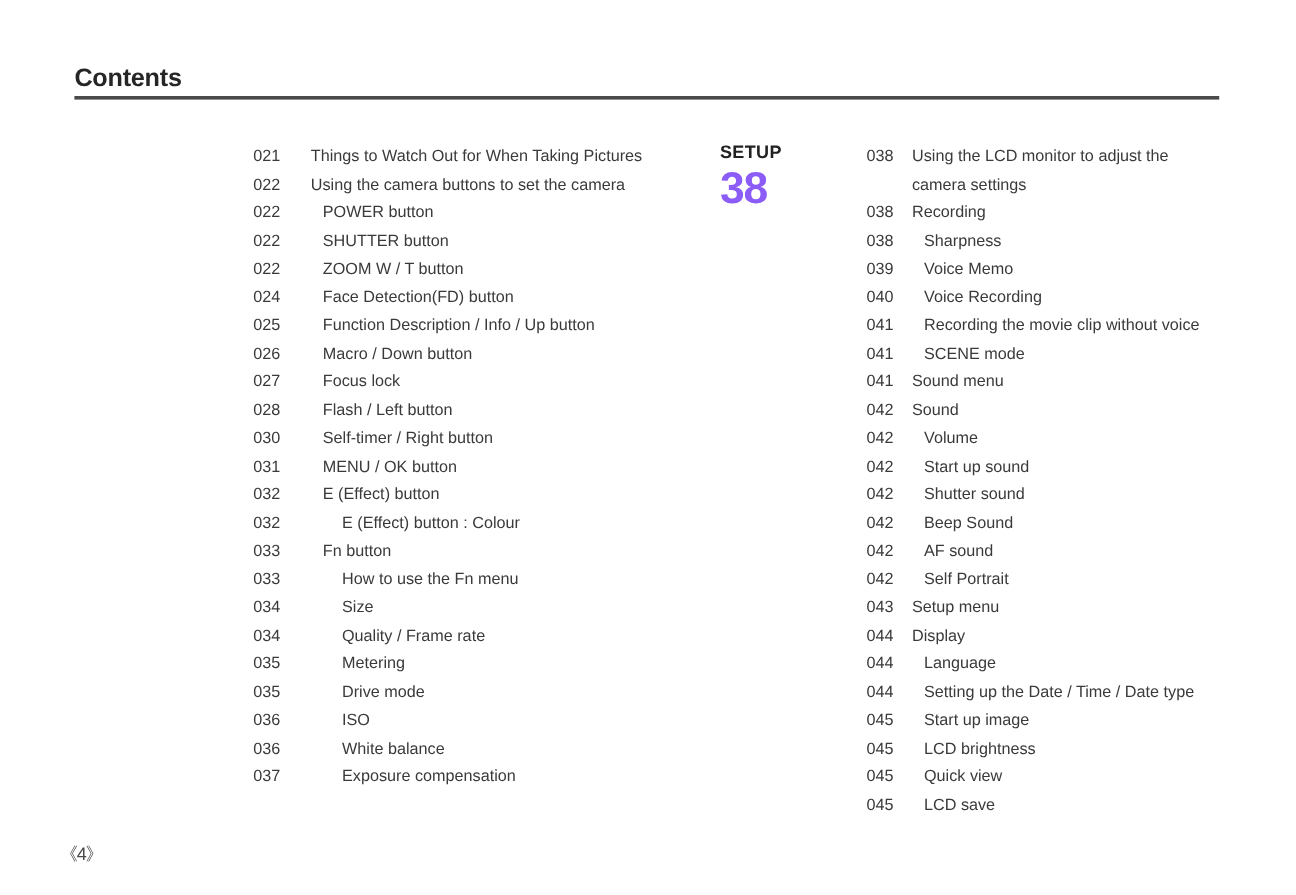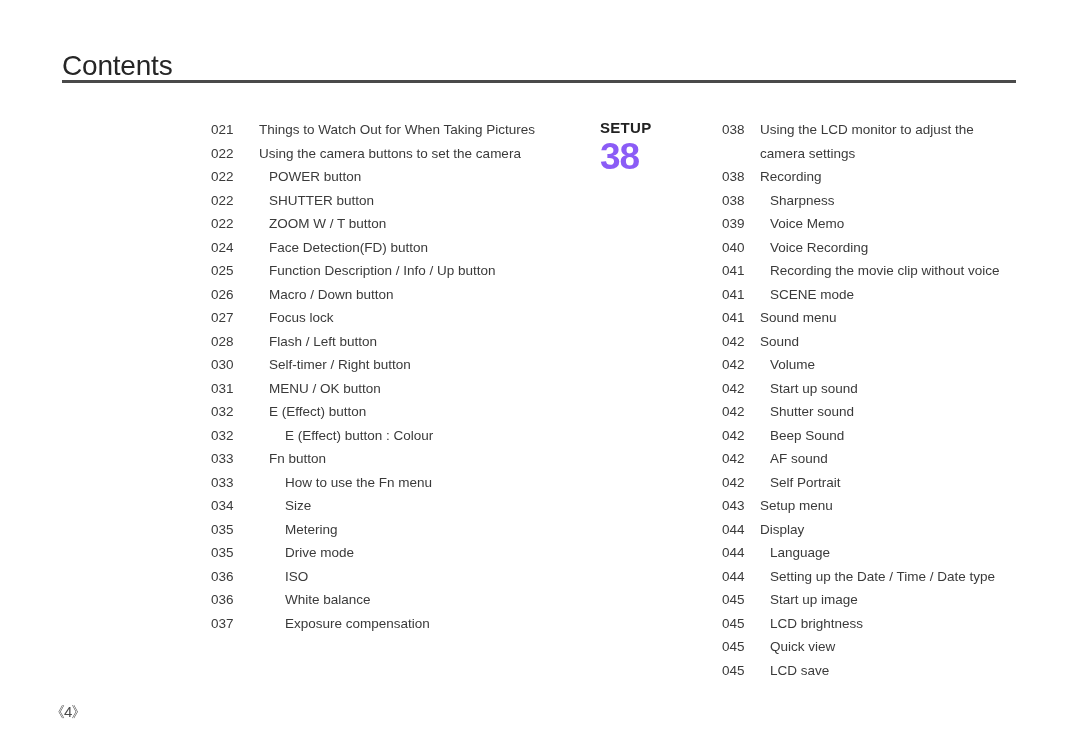--- a/index.html
+++ b/index.html
@@ -17,22 +17,22 @@
   }
 
   
   .page-header {
     position: absolute;
     left: 62px;
     top: 54px;
     width: 954px;
   }
   .page-header-title {
-    font-size: 28px;
-    font-weight: normal;
+    font-size: 21px;
+    font-weight: bold;
     color: #262626;
     letter-spacing: -0.2px;
     line-height: 24px;
   }
   .page-header-rule {
     margin-top: 2px;
     height: 3px;
     background: #4a4a4a;
     width: 100%;
   }
@@ -140,20 +140,21 @@
       <div class="toc-row lvl1"><span class="toc-page">026</span><span class="toc-label">Macro / Down button</span></div>
       <div class="toc-row lvl1"><span class="toc-page">027</span><span class="toc-label">Focus lock</span></div>
       <div class="toc-row lvl1"><span class="toc-page">028</span><span class="toc-label">Flash / Left button</span></div>
       <div class="toc-row lvl1"><span class="toc-page">030</span><span class="toc-label">Self-timer / Right button</span></div>
       <div class="toc-row lvl1"><span class="toc-page">031</span><span class="toc-label">MENU / OK button</span></div>
       <div class="toc-row lvl1"><span class="toc-page">032</span><span class="toc-label">E (Effect) button</span></div>
       <div class="toc-row lvl2"><span class="toc-page">032</span><span class="toc-label">E (Effect) button : Colour</span></div>
       <div class="toc-row lvl1"><span class="toc-page">033</span><span class="toc-label">Fn button</span></div>
       <div class="toc-row lvl2"><span class="toc-page">033</span><span class="toc-label">How to use the Fn menu</span></div>
       <div class="toc-row lvl2"><span class="toc-page">034</span><span class="toc-label">Size</span></div>
+      <div class="toc-row lvl2"><span class="toc-page">034</span><span class="toc-label">Quality / Frame rate</span></div>
       <div class="toc-row lvl2"><span class="toc-page">035</span><span class="toc-label">Metering</span></div>
       <div class="toc-row lvl2"><span class="toc-page">035</span><span class="toc-label">Drive mode</span></div>
       <div class="toc-row lvl2"><span class="toc-page">036</span><span class="toc-label">ISO</span></div>
       <div class="toc-row lvl2"><span class="toc-page">036</span><span class="toc-label">White balance</span></div>
       <div class="toc-row lvl2"><span class="toc-page">037</span><span class="toc-label">Exposure compensation</span></div>
     </div>
   <div class="toc-col toc-col-right" id="right-col">
       <div class="toc-row lvl0"><span class="toc-page">038</span><span class="toc-label">Using the LCD monitor to adjust the</span></div>
       <div class="toc-row lvl0 cont"><span class="toc-page"></span><span class="toc-label">camera settings</span></div>
       <div class="toc-row lvl0"><span class="toc-page">038</span><span class="toc-label">Recording</span></div>

